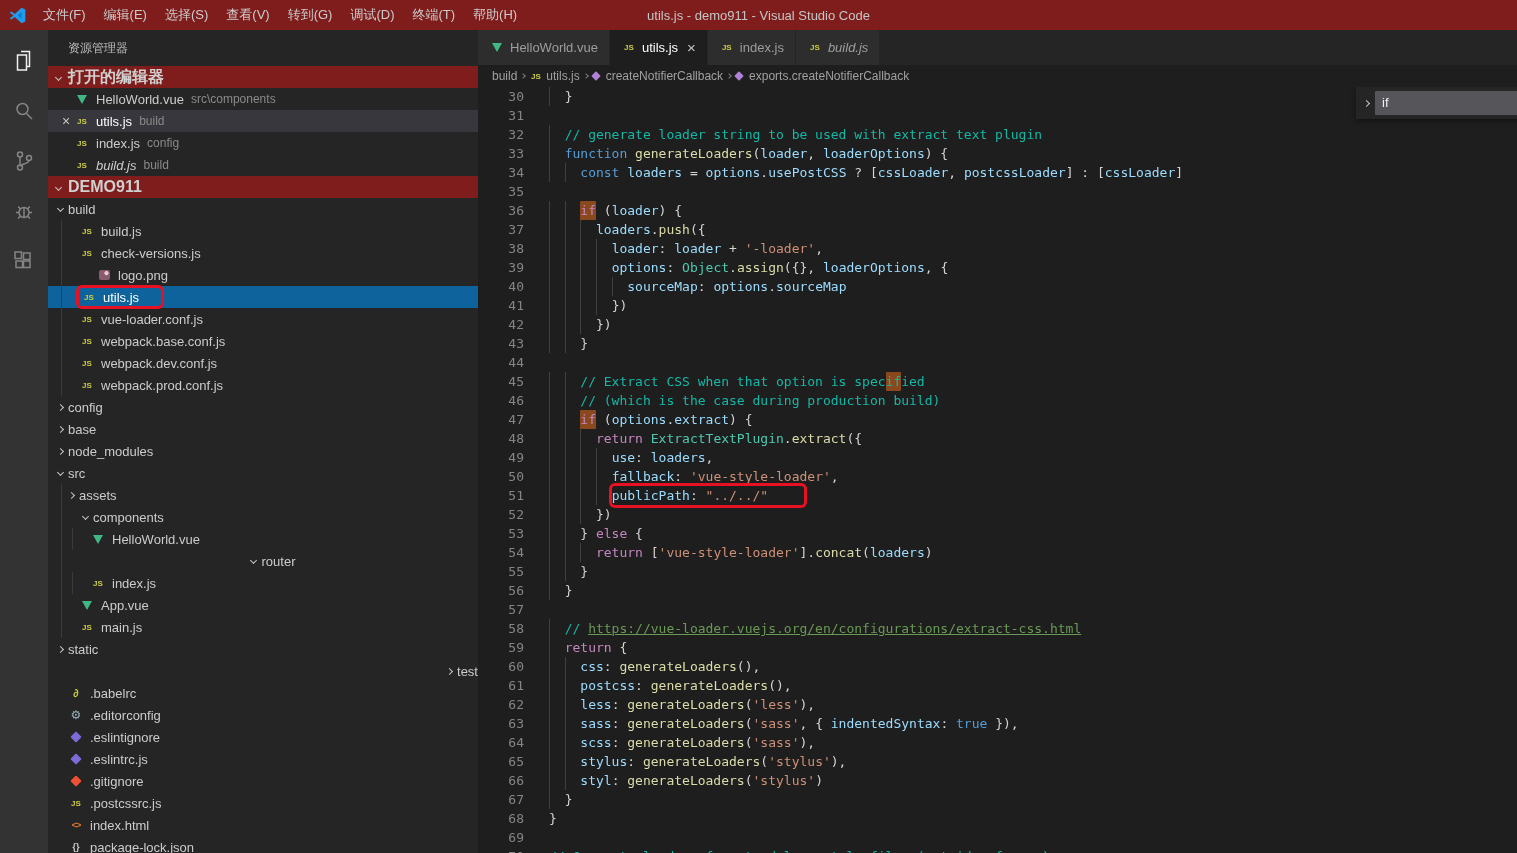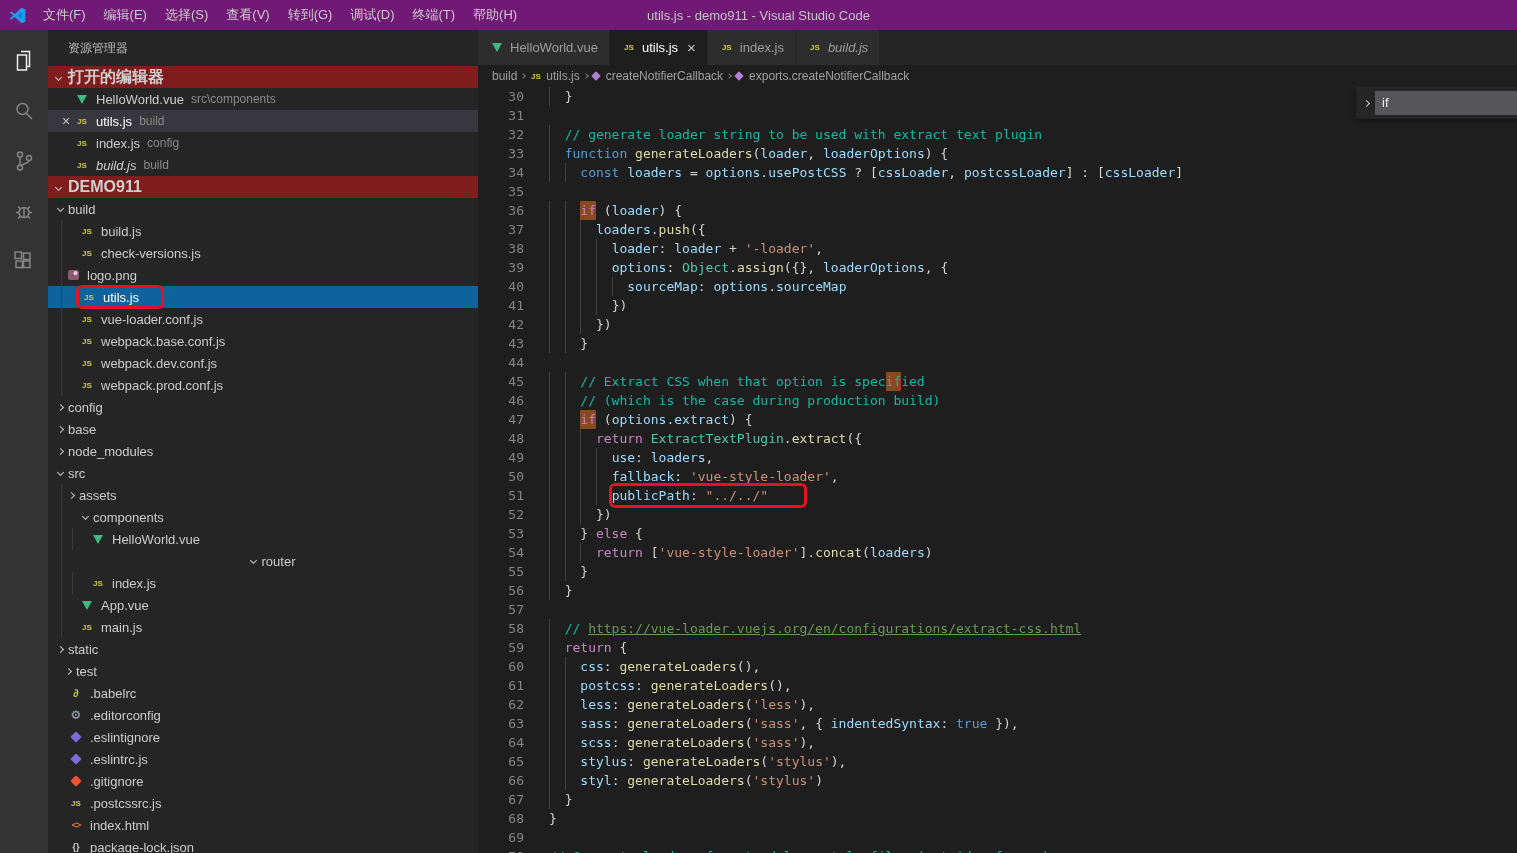--- a/index.html
+++ b/index.html
@@ -5,21 +5,21 @@
   * { box-sizing: border-box; }
   html,body { margin:0; padding:0; }
   body {
     width:1517px; height:853px; overflow:hidden;
     background:#1e1e1e; color:#cccccc;
     font-family:"Liberation Sans", sans-serif;
     font-size:13px; cursor:default;
     -webkit-font-smoothing:antialiased;
   }
   
-  .titlebar { height:30px; background:#701a75; display:flex; align-items:center; position:relative; }
+  .titlebar { height:30px; background:#7f1d1d; display:flex; align-items:center; position:relative; }
   .logo { margin:0 8px 0 9px; flex:none; }
   .menus { display:flex; z-index:2; }
   .menu-item { padding:0 9px; line-height:30px; color:#cccccc; font-size:13px; }
   .window-title { position:absolute; left:0; right:0; text-align:center; color:#c5c5c5; font-size:13px; pointer-events:none; }
   
   .main { display:flex; height:823px; }
   
   .activitybar { width:48px; flex:none; background:#333333; display:flex; flex-direction:column; align-items:center; padding-top:6px; }
   .ab-item { width:48px; height:50px; display:flex; align-items:center; justify-content:center; }
   .ab-item svg { stroke:#858585; fill:none; stroke-width:1.5; }
@@ -192,21 +192,21 @@
         <div class="row tree-row lv1" style="padding-left: 15px;">
           <span class="tw"></span>
           <span class="fi fi-js">JS</span>
           <span class="lbl">build.js</span>
         </div>
         <div class="row tree-row lv1" style="padding-left: 15px;">
           <span class="tw"></span>
           <span class="fi fi-js">JS</span>
           <span class="lbl">check-versions.js</span>
         </div>
-        <div class="row tree-row lv1" style="padding-left: 1px;">
+        <div class="row tree-row lv1" style="padding-left: 32px;">
           <span class="tw"></span>
           <span class="fi fi-image"></span>
           <span class="lbl">logo.png</span>
         </div>
         <div class="row tree-row lv1 sel-blue" style="padding-left: 15px;">
           <span class="tw"></span>
           <span class="tree-annot">
             <span class="fi fi-js">JS</span>
             <span class="lbl">utils.js</span>
           </span>
@@ -292,21 +292,21 @@
           <span class="tw"></span>
           <span class="fi fi-js">JS</span>
           <span class="lbl">main.js</span>
         </div>
         <div class="row tree-row lv0" style="padding-left: 4px;">
           <span class="tw">
             <span class="chev right"></span>
           </span>
           <span class="lbl">static</span>
         </div>
-        <div class="row tree-row lv0" style="padding-left: 12px;">
+        <div class="row tree-row lv0" style="padding-left: 12px; justify-content: flex-end;">
           <span class="tw">
             <span class="chev right"></span>
           </span>
           <span class="lbl">test</span>
         </div>
         <div class="row tree-row lv0" style="padding-left: 4px;">
           <span class="tw"></span>
           <span class="fi fi-babel">∂</span>
           <span class="lbl">.babelrc</span>
         </div>

